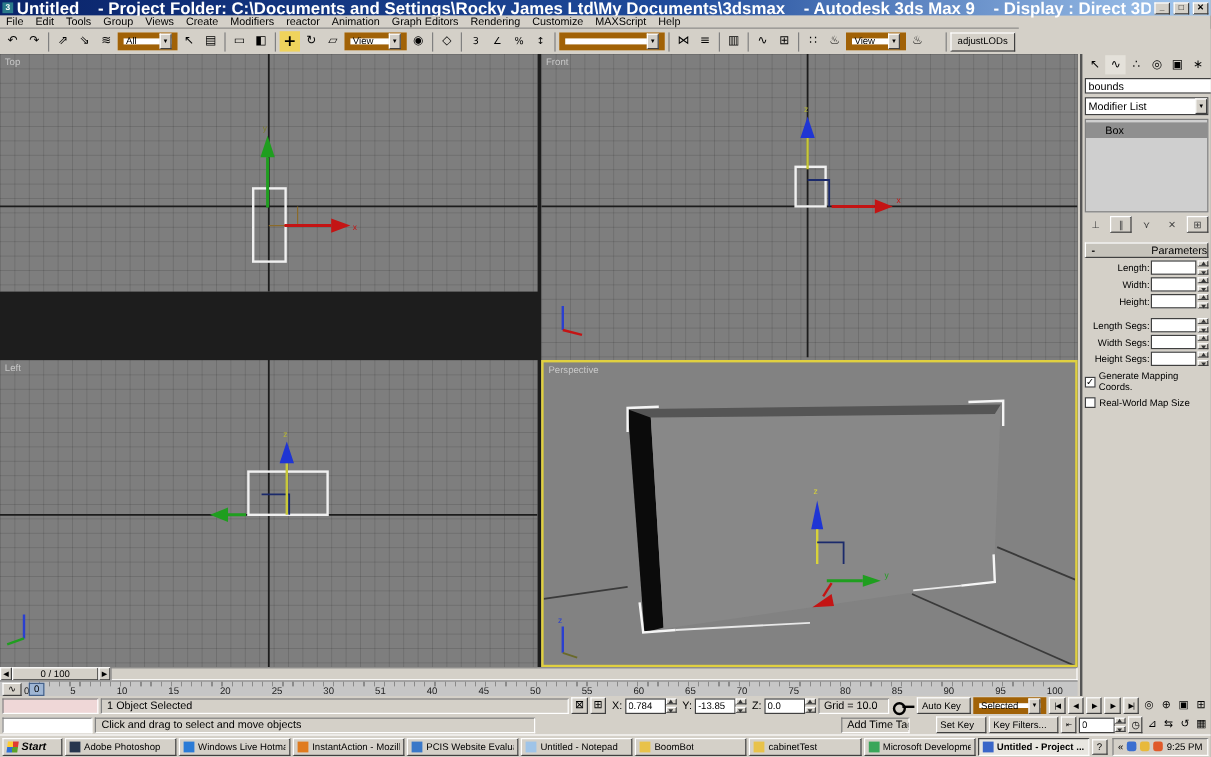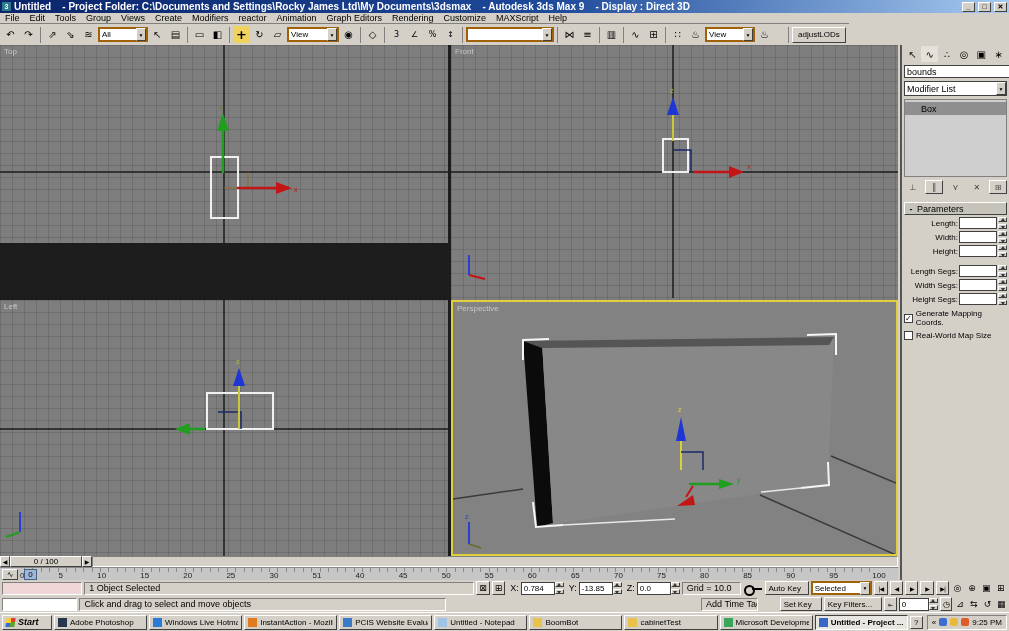--- a/index.html
+++ b/index.html
@@ -3,33 +3,33 @@
 <meta charset="utf-8">
 <style>
   *{box-sizing:border-box;margin:0;padding:0}
   html,body{width:1009px;height:631px;overflow:hidden}
   body{font-family:"Liberation Sans",sans-serif;font-size:9px;background:#d4d0c8;position:relative;color:#000}
   .raised{border:1px solid;border-color:#fff #404040 #404040 #fff;background:#d4d0c8}
   .sunken{border:1px solid;border-color:#808080 #fff #fff #808080;background:#d4d0c8}
   .white{background:#fff}
   
   .titlebar{position:absolute;left:0;top:0;width:1009px;height:13px;background:linear-gradient(90deg,#0a246a 0%,#1e4a9a 55%,#a6caf0 100%);color:#fff;display:flex;align-items:center;gap:3px;padding:0 2px;font-weight:bold}
-  .titlebar .t{white-space:pre;font-size:10px;flex:1;overflow:hidden}
+  .titlebar .t{white-space:pre;font-size:14px;flex:1;overflow:hidden}
   .appic{width:9px;height:9px;background:#2a7a8a;color:#fff;font-size:7px;display:flex;align-items:center;justify-content:center}
   .wbtn{width:13px;height:10px;font-size:7px;display:flex;align-items:center;justify-content:center;color:#000;line-height:1}
   
   .menubar{position:absolute;left:0;top:13px;width:849px;height:11px;display:flex;align-items:center;gap:0;background:#d4d0c8;border-bottom:1px solid #808080}
   .mi{padding:0 5px;font-size:9px}
   
   .toolbar{position:absolute;left:0;top:24px;width:1009px;height:21px;display:flex;align-items:center;gap:1px;padding:0 2px;background:#d4d0c8}
   .tbtn{width:17px;height:17px;display:flex;align-items:center;justify-content:center;font-size:10px;font-family:"DejaVu Sans",sans-serif}
   .tbtn.small{font-size:8px}
   .tbtn.on{background:#efd35c;border-color:#404040 #fff #fff #404040}
   .sep{width:1px;height:16px;background:#808080;margin:0 2px}
-  .dd{height:15px;background:#fff;border:2px solid #a16207;display:flex;align-items:center;font-size:8px}
+  .dd{height:15px;background:#fff;border:5px solid #a16207;display:flex;align-items:center;font-size:8px}
   .dd .dv{flex:1;padding:0 2px;overflow:hidden;white-space:nowrap}
   .ddb{width:10px;height:13px;display:flex;align-items:center;justify-content:center;font-size:5px}
   .txtbtn{height:16px;padding:0 5px;display:flex;align-items:center;font-size:8px}
   
   .vparea{position:absolute;left:0;top:45px;width:898px;height:511px;background:#1d1d1d}
   .vp{position:absolute;background-color:#7e7e7e;background-image:linear-gradient(rgba(0,0,0,.12) 1px,transparent 1px),linear-gradient(90deg,rgba(0,0,0,.12) 1px,transparent 1px);background-size:12px 12px;overflow:hidden}
   .vp svg{position:absolute;left:0;top:0}
   .vplabel{position:absolute;left:4px;top:2px;color:#c8c8c8;font-size:8px;z-index:2}
   #vp-top{left:0;top:0;width:448px;height:198px}
   #vp-front{left:451px;top:0;width:447px;height:279px}
@@ -42,21 +42,21 @@
   .tab.on{background:#e4e1da;border-color:#404040 #fff #fff #404040}
   .nrow{display:flex;align-items:center;gap:2px;margin-top:3px}
   .nrow input{flex:1;height:13px;font-size:9px;padding:0 2px;border:1px solid #404040;background:#fff;font-family:"Liberation Sans",sans-serif}
   .modlist{display:flex;align-items:center;height:15px;margin-top:3px;background:#fff;border:1px solid #404040;font-size:9px}
   .stack{height:78px;margin-top:3px;background:#cfcfcf;border:1px solid #808080;padding-top:2px}
   .stackitem{height:13px;background:#8f8f8f;color:#000;font-size:9px;padding-left:16px;display:flex;align-items:center}
   .stackbtns{display:flex;gap:2px;margin-top:3px;justify-content:space-between}
   .sbtn{width:18px;height:14px;display:flex;align-items:center;justify-content:center;font-size:8px;font-family:"DejaVu Sans",sans-serif;color:#444}
   .rollout{margin-top:8px;height:13px;display:flex;align-items:center;background:#c6c3bb;border:1px solid;border-color:#fff #404040 #404040 #fff;font-size:9px}
   .rollout .minus{width:12px;text-align:center;font-weight:bold}
-  .rollout .rt{flex:1;text-align:left}
+  .rollout .rt{flex:1;text-align:right}
   .prow{display:flex;align-items:center;justify-content:flex-end;gap:1px;margin-top:2px}
   .plabel{font-size:8px;text-align:right;white-space:nowrap}
   .prow input{width:36px;height:12px;font-size:8px;text-align:left;padding:0 18px;border:1px solid #404040;background:#fff;font-family:"Liberation Sans",sans-serif}
   .spn{width:9px;height:12px;display:flex;flex-direction:column;justify-content:space-between}
   .su,.sd{width:9px;height:5px;display:flex;align-items:center;justify-content:center}
   .su::after{content:"";border:2px solid transparent;border-bottom:3px solid #333;margin-top:-3px}
   .sd::after{content:"";border:2px solid transparent;border-top:3px solid #333;margin-bottom:-3px}
   .cbrow{display:flex;align-items:center;gap:3px;margin-top:4px;font-size:8px}
   .cb{width:9px;height:9px;background:#fff;border:1px solid #404040;font-size:8px;line-height:7px;text-align:center}
   

